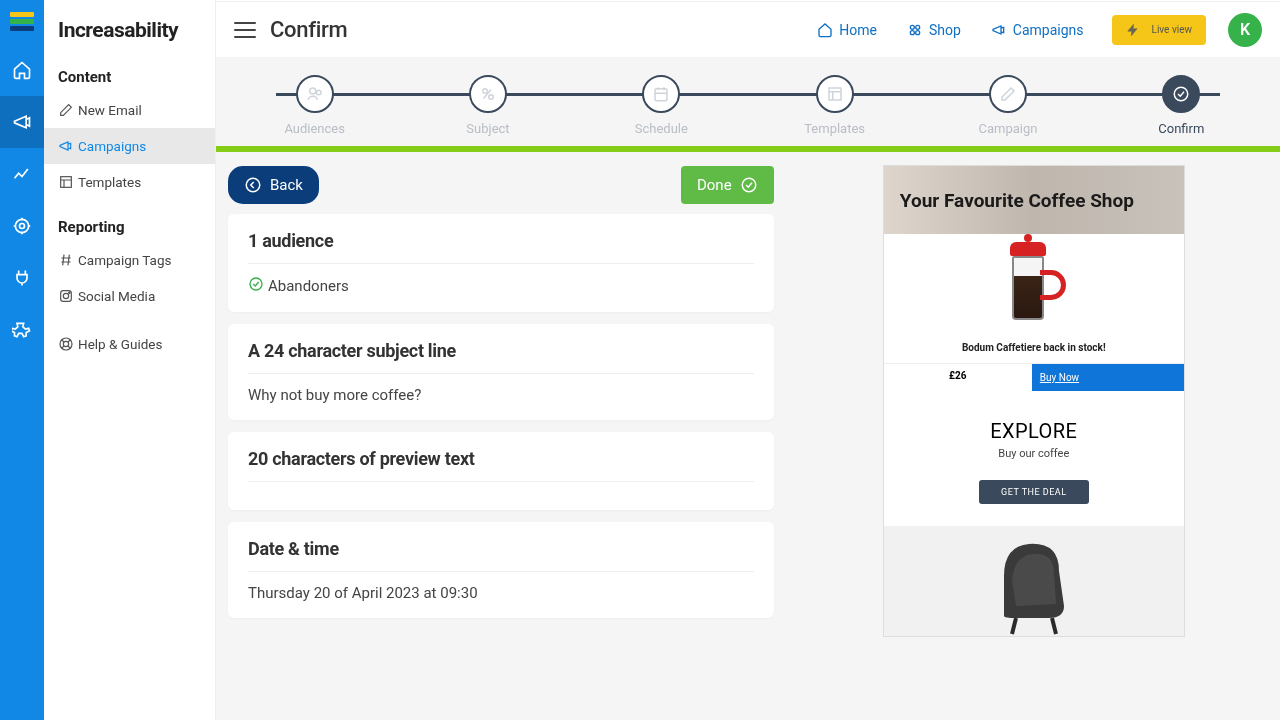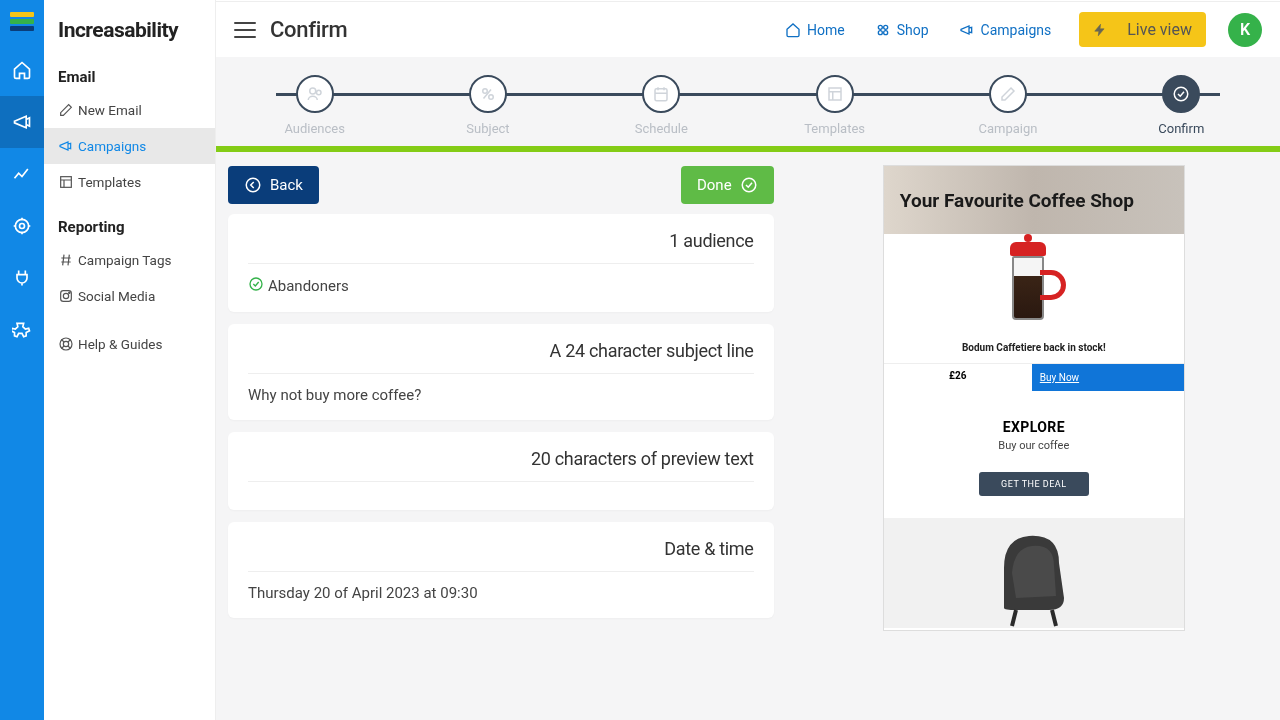--- a/index.html
+++ b/index.html
@@ -22,21 +22,21 @@
 .side-item .mi svg{ width:16px; height:16px; stroke:#555; fill:none; stroke-width:1.8; }
 .side-item.selected .mi svg{ stroke:#1188e6; }
 
 .topbar { position: fixed; left: 216px; right:0; top:1px; height: 56px; border-bottom: none; display:flex; align-items:center; padding: 0 18px; gap: 14px; border-top:1px solid #eee; }
 .hamburger { width: 22px; height: 16px; display:flex; flex-direction:column; justify-content:space-between; cursor:pointer;}
 .hamburger span { height:2px; background:#444; border-radius:2px; }
 .page-title { font-size: 22px; color: #333; font-weight: 500; letter-spacing: -0.3px; }
 .topbar-spacer { flex:1; }
 .top-link { display:flex; align-items:center; gap:6px; color:#1070c4; font-size: 14px; padding: 6px 8px; cursor:pointer;}
 .top-link svg{ width:16px; height:16px; stroke:#1070c4; fill:none; stroke-width:2;}
-.live-btn { background:#f5c518; color:#555; border-radius:4px; padding:8px 14px; display:flex; align-items:center; gap:20px; font-size:16px; cursor:pointer; margin-left:6px;}
+.live-btn { background:#f5c518; color:#555; border-radius:4px; padding:8px 14px; display:flex; align-items:center; gap:12px; font-size:10px; cursor:pointer; margin-left:6px;}
 .live-btn svg{ width:14px; height:14px; stroke:#665; fill:#665;}
 .avatar { width:34px; height:34px; border-radius:50%; background:#35b24a; color:#fff; display:flex; align-items:center; justify-content:center; font-weight:600; margin-left:8px;}
 
 .content { position: fixed; left:216px; top:57px; right:0; bottom:0; background:#f5f5f6; overflow:auto; }
 
 .stepper { display:flex; align-items:flex-end; padding: 18px 12px 0 12px; position:relative; border-bottom:6px solid #84cc16;}
 .stepper-line { position:absolute; top:36px; left:60px; right:60px; height:3px; background:#3a4a5c; z-index:1;}
 .step { flex:1; display:flex; flex-direction:column; align-items:center; z-index:2; padding-bottom:10px;}
 .step-circle { width:38px; height:38px; border-radius:50%; border:2px solid #3a4a5c; background:#fff; display:flex; align-items:center; justify-content:center;}
 .step-circle svg{ width:18px; height:18px; stroke:#cfd4da; fill:none; stroke-width:2;}
@@ -44,47 +44,47 @@
 .step.current .step-circle svg{ stroke:#fff;}
 .step-label { margin-top:8px; font-size:13px; color:#b9bec5; }
 .step.current .step-label{ color:#3a4a5c; }
 
 .body-row { display:flex; gap: 26px; padding: 14px 12px 12px 12px; }
 .left-col { flex: 0 0 510px; }
 .right-col { flex:1; display:flex; justify-content:center;}
 
 .action-row { display:flex; align-items:center; gap: 16px; margin-bottom: 10px; }
 .btn { border:none; padding: 10px 16px; border-radius:4px; font-size:15px; display:flex; align-items:center; gap:8px; cursor:pointer;}
-.btn-back { background:#0a3d7a; color:#fff; }
+.btn-back { background:#0a3d7a; color:#fff;border-radius:15px; }
 .btn-back svg{ width:18px; height:18px; stroke:#fff; fill:none; stroke-width:2;}
 .action-spacer{width:330px;}
 .btn-done { background:#5fbb46; color:#fff; }
 .btn-done svg{ width:18px; height:18px; stroke:#fff; fill:none; stroke-width:2;}
 
 .card { background:#fff; border-radius:6px; padding: 16px 20px; margin-bottom: 12px; box-shadow: 0 1px 2px rgba(0,0,0,0.03);}
-.card h3 { font-size: 18px; font-weight: 400; color:#333; letter-spacing:-0.3px;text-align:right;}
+.card h3 { font-size: 18px; font-weight: 700; color:#333; letter-spacing:-0.3px;}
 .card hr { border:none; border-top:1px solid #eee; margin: 12px 0; }
 .card-val { font-size: 15px; color:#444; display:flex; align-items:center; gap:4px;}
 .check-ico{ color:#35b24a; }
 .check-ico svg{ width:16px; height:16px; stroke:#35b24a; fill:none; stroke-width:2;}
 
 .preview-frame { width: 300px; background:#fff; box-shadow:0 0 0 1px #ddd; }
 .pv-header { height: 68px; background: linear-gradient(90deg,#ded6cc 0%,#bfb6ad 50%, #c8c2bb 100%); position:relative; display:flex; align-items:center;}
 .pv-header-text { font-size:19px; font-weight:700; color:#1a1a1a; padding-left:16px;}
 .pv-prod { display:flex; justify-content:center; padding:8px 0 4px 0;}
 .french-press { width:80px; height:90px; position:relative;}
 .fp-lid{ position:absolute; top:0; left:16px; width:36px; height:14px; background:#d62222; border-radius:6px 6px 2px 2px;}
 .fp-knob{ position:absolute; top:-8px; left:30px; width:8px; height:8px; background:#d62222; border-radius:50%;}
 .fp-glass{ position:absolute; top:14px; left:18px; width:32px; height:64px; border:2px solid #888; border-radius:2px 2px 4px 4px; background:linear-gradient(#f5f5f5 0%, #f5f5f5 30%, #3a2416 30%, #2a1810 100%);}
 .fp-handle{ position:absolute; top:28px; right:8px; width:26px; height:30px; border:5px solid #d62222; border-left:none; border-radius:0 16px 16px 0;}
 .pv-caption { text-align:center; font-size:10px; font-weight:700; color:#222; padding: 6px 0 10px 0;}
 .pv-price-row{ display:flex; border-top:1px solid #eee;}
 .pv-price{ flex:1; text-align:center; padding:6px; font-size:10px; font-weight:700;}
 .pv-buy{ flex:1; background:#1075d8; color:#fff; text-align:left; padding:8px; font-size:10px; text-decoration:underline;}
-.pv-explore{ text-align:center; padding: 28px 0 4px 0; font-weight:700; font-size:14px; letter-spacing:0.4px;}
+.pv-explore{ text-align:center; padding: 28px 0 4px 0; font-weight:400; font-size:20px; letter-spacing:0.4px;}
 .pv-sub{ text-align:center; font-size:11px; color:#444; padding-bottom:20px;}
 .pv-deal{ display:block; width:110px; margin:0 auto 22px auto; background:#3a4a5c; color:#fff; font-size:9px; letter-spacing:0.5px; text-align:center; padding:7px 0; border-radius:3px;}
 .pv-chair{ height:110px; background:#f1f1f1; display:flex; justify-content:center; align-items:flex-start; overflow:hidden;}
 .chair svg{ width:120px; height:110px;}
 </style>
 </head>
 <body>
 
 <div class="icon-rail">
   <div class="rail-brand">
@@ -123,21 +123,21 @@
     </div>
   <div class="rail-item">
       <svg viewBox="0 0 24 24">
         <path d="M14 4l-1 4 3 3 4-1 1 3-4 2 0 4-3 1-2-4-4 0-2 4-3-1 0-4-4-2 1-3 4 1 3-3-1-4z"></path>
       </svg>
     </div>
 </div>
 
 <div class="sidebar">
   <div class="logo">Increasability</div>
-  <div class="side-section-title">Email</div>
+  <div class="side-section-title">Content</div>
   <div class="side-item">
     <span class="mi">
         <svg viewBox="0 0 24 24">
           <path d="M4 20h4L20 8l-4-4L4 16z"></path>
         </svg>
       </span>
     <span>New Email</span>
   </div>
   <div class="side-item selected">
     <span class="mi">

